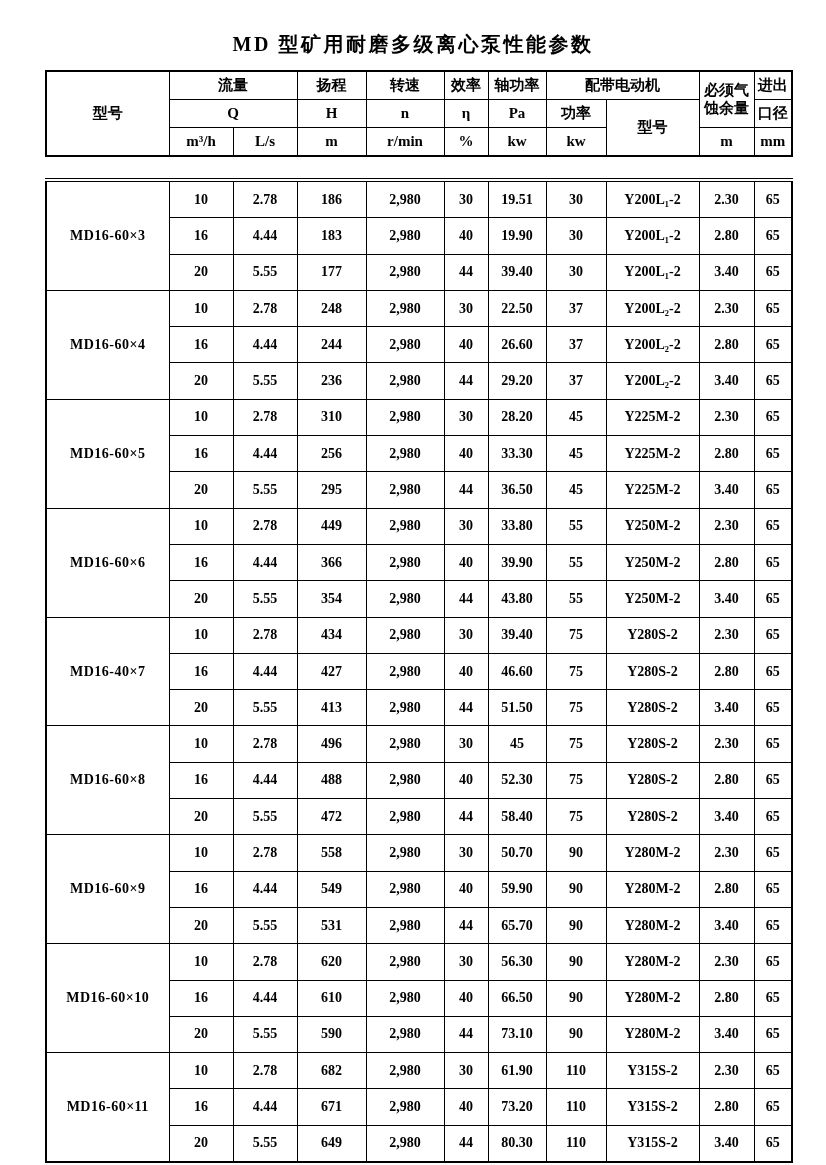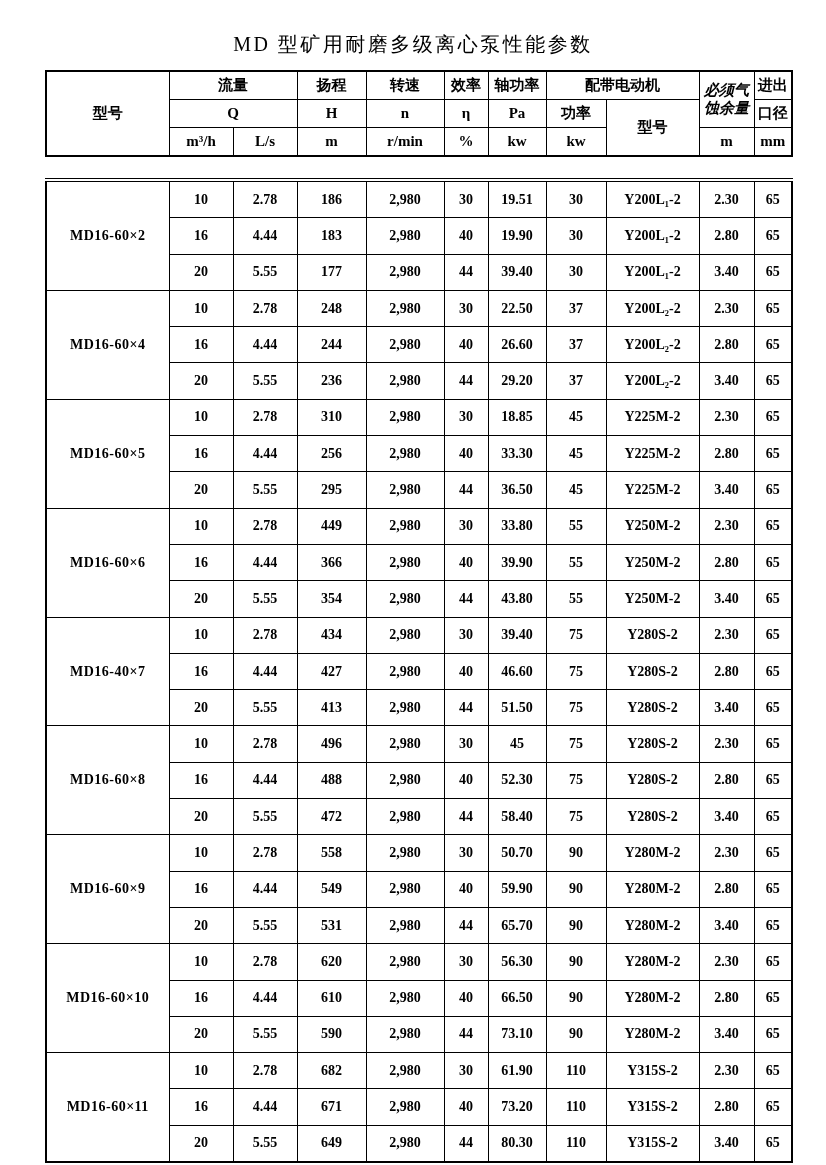--- a/index.html
+++ b/index.html
@@ -13,21 +13,21 @@
     font-family: "Liberation Serif", "DejaVu Serif", serif;
     overflow: hidden;
   }
   .title {
     position: absolute;
     top: 31px;
     left: 0;
     width: 100%;
     text-align: center;
     font-size: 20px;
-    font-weight: normal;
+    font-weight: bold;
     letter-spacing: 2.5px;
     white-space: nowrap;
   }
   table {
     border-collapse: collapse;
     table-layout: fixed;
     position: absolute;
     left: 45px;
     width: 746px;
   }
@@ -53,21 +53,21 @@
     border: 1px solid #000;
     text-align: center;
     vertical-align: middle;
     height: 35.3px;
     padding: 0;
     font-size: 14px;
     font-weight: bold;
     overflow: hidden;
     white-space: nowrap;
   }
-  .npsh-cell { font-size: 14px; font-style: italic; }
+  .npsh-cell { font-size: 14px; }
   .model-cell { font-size: 14px; letter-spacing: 0.5px; }
 </style>
 </head>
 <body>
 
 <div class="page">
 
   <div class="title">MD 型矿用耐磨多级离心泵性能参数</div>
 
   <table class="header-table">
@@ -132,21 +132,21 @@
         <col style="width:78px">
         <col style="width:44px">
       <col style="width:58px">
         <col style="width:60px">
         <col style="width:93px">
       <col style="width:55px">
         <col style="width:38px">
     </colgroup>
     <tbody>
         <tr>
-          <td rowspan="3" class="model-cell">MD16-60×2</td>
+          <td rowspan="3" class="model-cell">MD16-60×3</td>
           <td>10</td>
           <td>2.78</td>
           <td>186</td>
           <td>2,980</td>
           <td>30</td>
           <td>19.51</td>
           <td>30</td>
           <td>Y200L₁-2</td>
           <td>2.30</td>
           <td>65</td>
@@ -212,21 +212,21 @@
           <td>3.40</td>
           <td>65</td>
         </tr>
         <tr>
           <td rowspan="3" class="model-cell">MD16-60×5</td>
           <td>10</td>
           <td>2.78</td>
           <td>310</td>
           <td>2,980</td>
           <td>30</td>
-          <td>18.85</td>
+          <td>28.20</td>
           <td>45</td>
           <td>Y225M-2</td>
           <td>2.30</td>
           <td>65</td>
         </tr>
         <tr>
           <td>16</td>
           <td>4.44</td>
           <td>256</td>
           <td>2,980</td>

